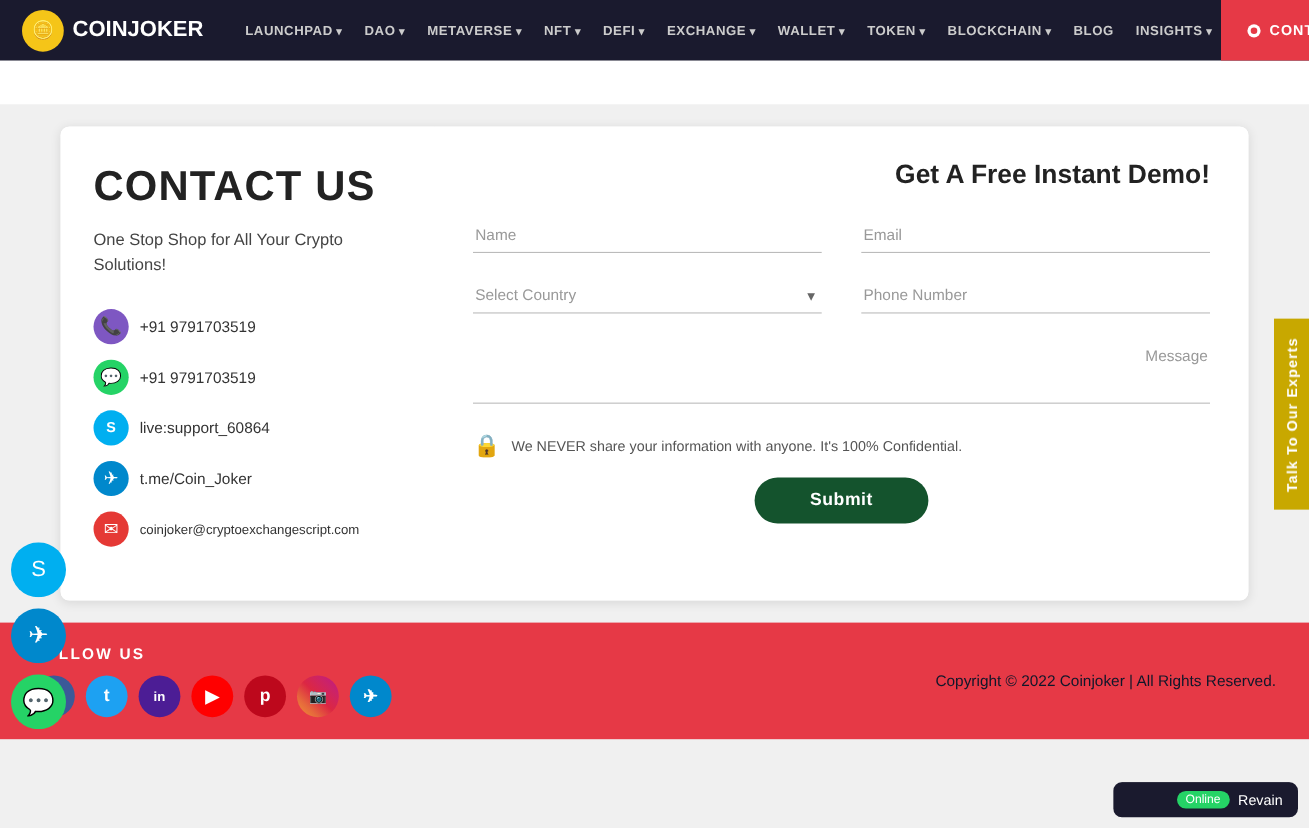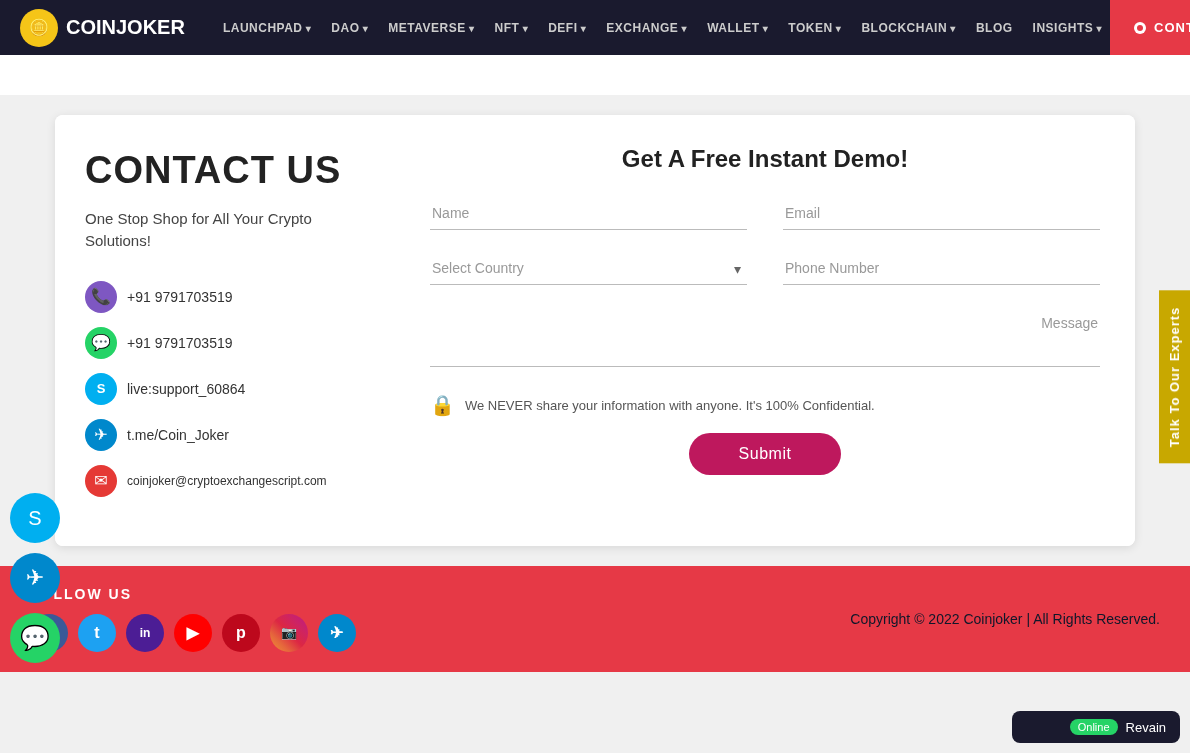--- a/index.html
+++ b/index.html
@@ -155,21 +155,21 @@
     
     .right-panel {
       flex: 1;
       padding: 30px 35px;
       background: #fff;
     }
     .form-title {
       font-size: 24px;
       font-weight: bold;
       color: #222;
-      text-align: center;
+      text-align: right;
       margin-bottom: 24px;
     }
     .form-row {
       display: flex;
       gap: 36px;
       margin-bottom: 6px;
     }
     .form-group {
       flex: 1;
       display: flex;
@@ -223,27 +223,27 @@
       margin: 10px 0 16px 0;
       font-size: 13px;
       color: #555;
     }
     .lock-icon {
       font-size: 20px;
     }
     .submit-btn {
       display: block;
       margin: 0 auto;
-      background: #be185d;
+      background: #14532d;
       color: #fff;
       border: none;
       border-radius: 25px;
       padding: 12px 50px;
       font-size: 16px;
-      font-weight: normal;
+      font-weight: bold;
       cursor: pointer;
       letter-spacing: 0.5px;
     }
 
     
     .footer {
       background: #e63946;
       padding: 20px 30px;
       display: flex;
       align-items: center;

